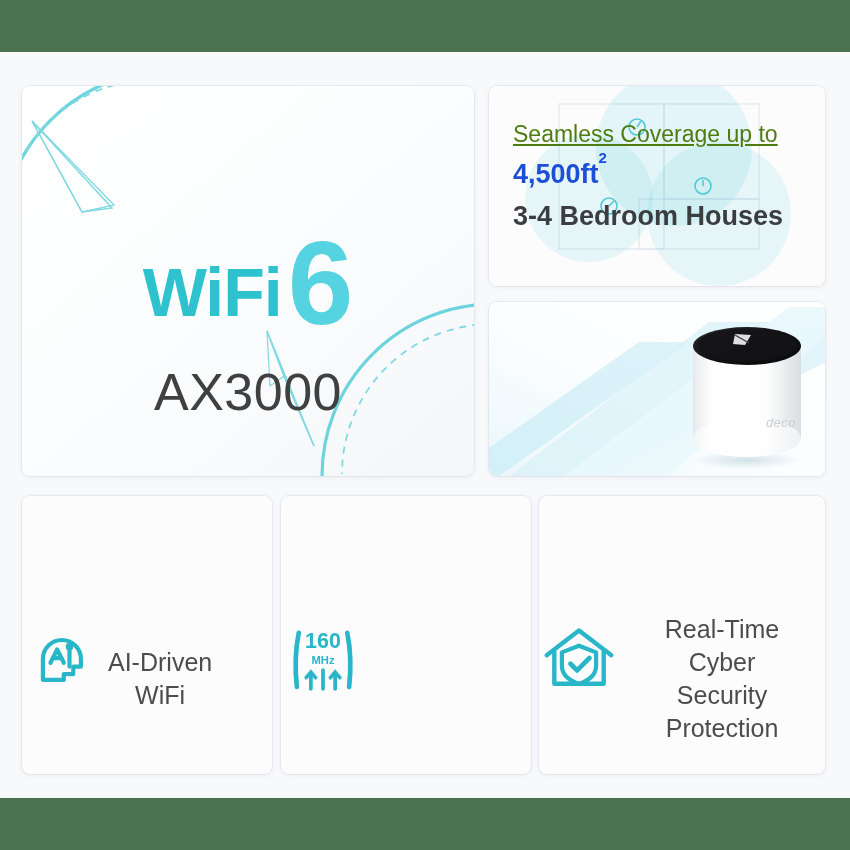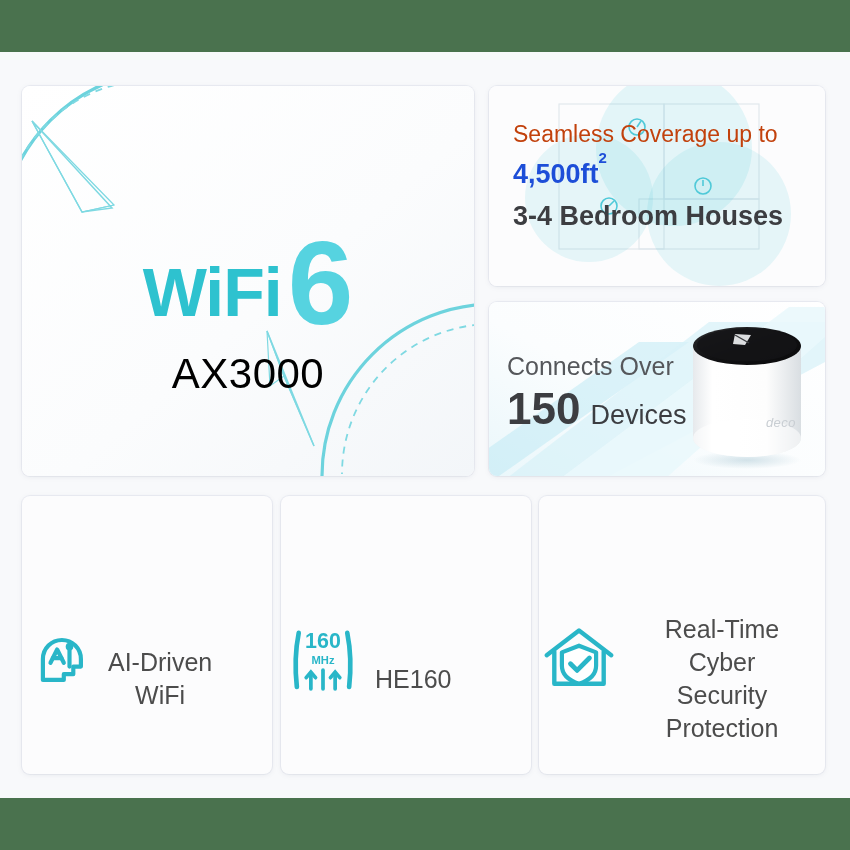--- a/index.html
+++ b/index.html
@@ -37,28 +37,28 @@
     line-height:1;
   }
   .wifi-word{
     font-size:68px;font-weight:bold;color:#2ec2cf;letter-spacing:-1px;
   }
   .wifi-six{
     font-size:118px;font-weight:bold;color:#56d3e0;margin-left:6px;
     position:relative;top:8px;
   }
   .ax{
-    margin-top:16px;font-size:42px;color:#000000;letter-spacing:.5px;
+    margin-top:28px;font-size:52px;color:#404040;letter-spacing:.5px;
   }
 
   
   #card-coverage{left:489px;top:34px;width:336px;height:200px;}
   .cov-art{position:absolute;inset:0;}
   .cov-text{position:absolute;left:24px;top:34px;right:12px;}
-  .cov-l1{font-size:23px;color:#c2410c;line-height:1.25;white-space:nowrap;}
+  .cov-l1{font-size:23px;color:#4d7c0f;line-height:1.25;white-space:nowrap;text-decoration:underline;}
   .cov-l2{font-size:27px;font-weight:bold;color:#1d4ed8;margin-top:11px;line-height:1.1;}
   .cov-l2 sup{font-size:15px;font-weight:bold;top:-.65em;position:relative;}
   .cov-l3{font-size:27px;font-weight:bold;color:#3c3d41;margin-top:13px;line-height:1.1;white-space:nowrap;}
 
   
   #card-devices{left:489px;top:250px;width:336px;height:174px;}
   .dev-art{position:absolute;inset:0;}
   .dev-text{position:absolute;left:18px;top:52px;}
   .dev-l1{font-size:25px;color:#55575b;line-height:1;}
   .dev-l2{display:flex;align-items:baseline;margin-top:8px;}
@@ -168,27 +168,20 @@
       <g fill="#bfe9f4" opacity="0.55">
         <polygon points="-40,174 150,40 200,40 10,174"></polygon>
       </g>
       <g fill="#d8f1f8" opacity="0.75">
         <polygon points="0,190 220,20 336,20 336,60 90,190"></polygon>
       </g>
       <g fill="#eaf8fc" opacity="0.9">
         <polygon points="40,200 300,5 336,5 336,35 150,200"></polygon>
       </g>
     </svg>
-    <div class="dev-text">
-      <div class="dev-l1">Connects Over</div>
-      <div class="dev-l2">
-        <span class="dev-num">150</span>
-        <span class="dev-word">Devices</span>
-      </div>
-    </div>
     <div class="deco-wrap">
       <svg viewBox="0 0 140 158" width="140" height="158">
         <defs>
           <linearGradient id="bodyG" x1="0" y1="0" x2="1" y2="0">
             <stop offset="0%" stop-color="#e6e9ec"></stop>
             <stop offset="18%" stop-color="#ffffff"></stop>
             <stop offset="68%" stop-color="#fdfdfd"></stop>
             <stop offset="100%" stop-color="#d9dee2"></stop>
           </linearGradient>
           <linearGradient id="topG" x1="0" y1="0" x2="1" y2="1">
@@ -250,23 +243,20 @@
           <text x="45" y="45" font-family="Liberation Sans, sans-serif" font-weight="bold" font-size="12" fill="#29b6c8" text-anchor="middle">MHz</text>
           <g fill="none" stroke="#29b6c8" stroke-width="4" stroke-linecap="round">
             <path d="M45 52 L45 72"></path>
             <path d="M32 72 L32 55"></path>
               <path d="M27 60 L32 54 L37 60"></path>
             <path d="M58 72 L58 55"></path>
               <path d="M53 60 L58 54 L63 60"></path>
           </g>
         </svg>
       </div>
-      <div class="feat-label">
-        <div>HE160</div>
-      </div>
     </div>
   </div>
 
   <div class="card feat" id="card-feat-2">
     <div class="feat-inner">
       <div class="feat-icon">
         <svg viewBox="0 0 84 80" width="80" height="76">
           <g fill="none" stroke="#29b6c8" stroke-width="4.6" stroke-linejoin="round" stroke-linecap="round">
             <path d="M8 36 L42 10 L76 36"></path>
             <path d="M16 32 L16 66 L68 66 L68 32"></path>

